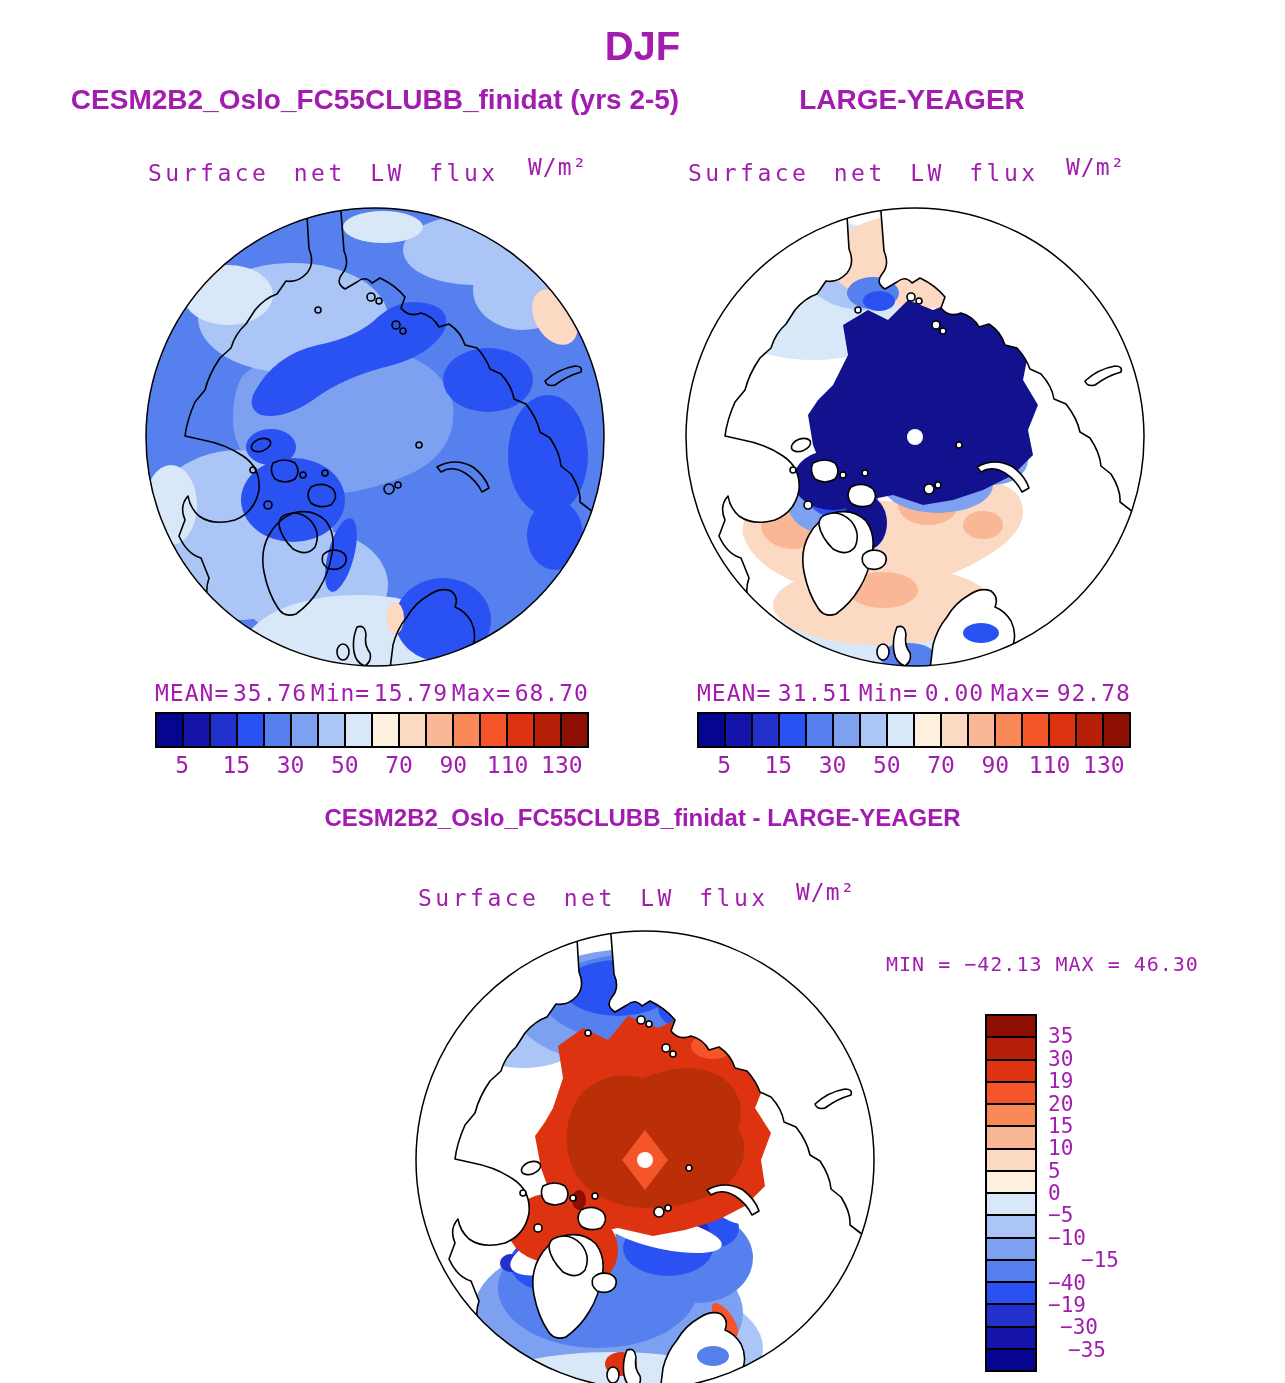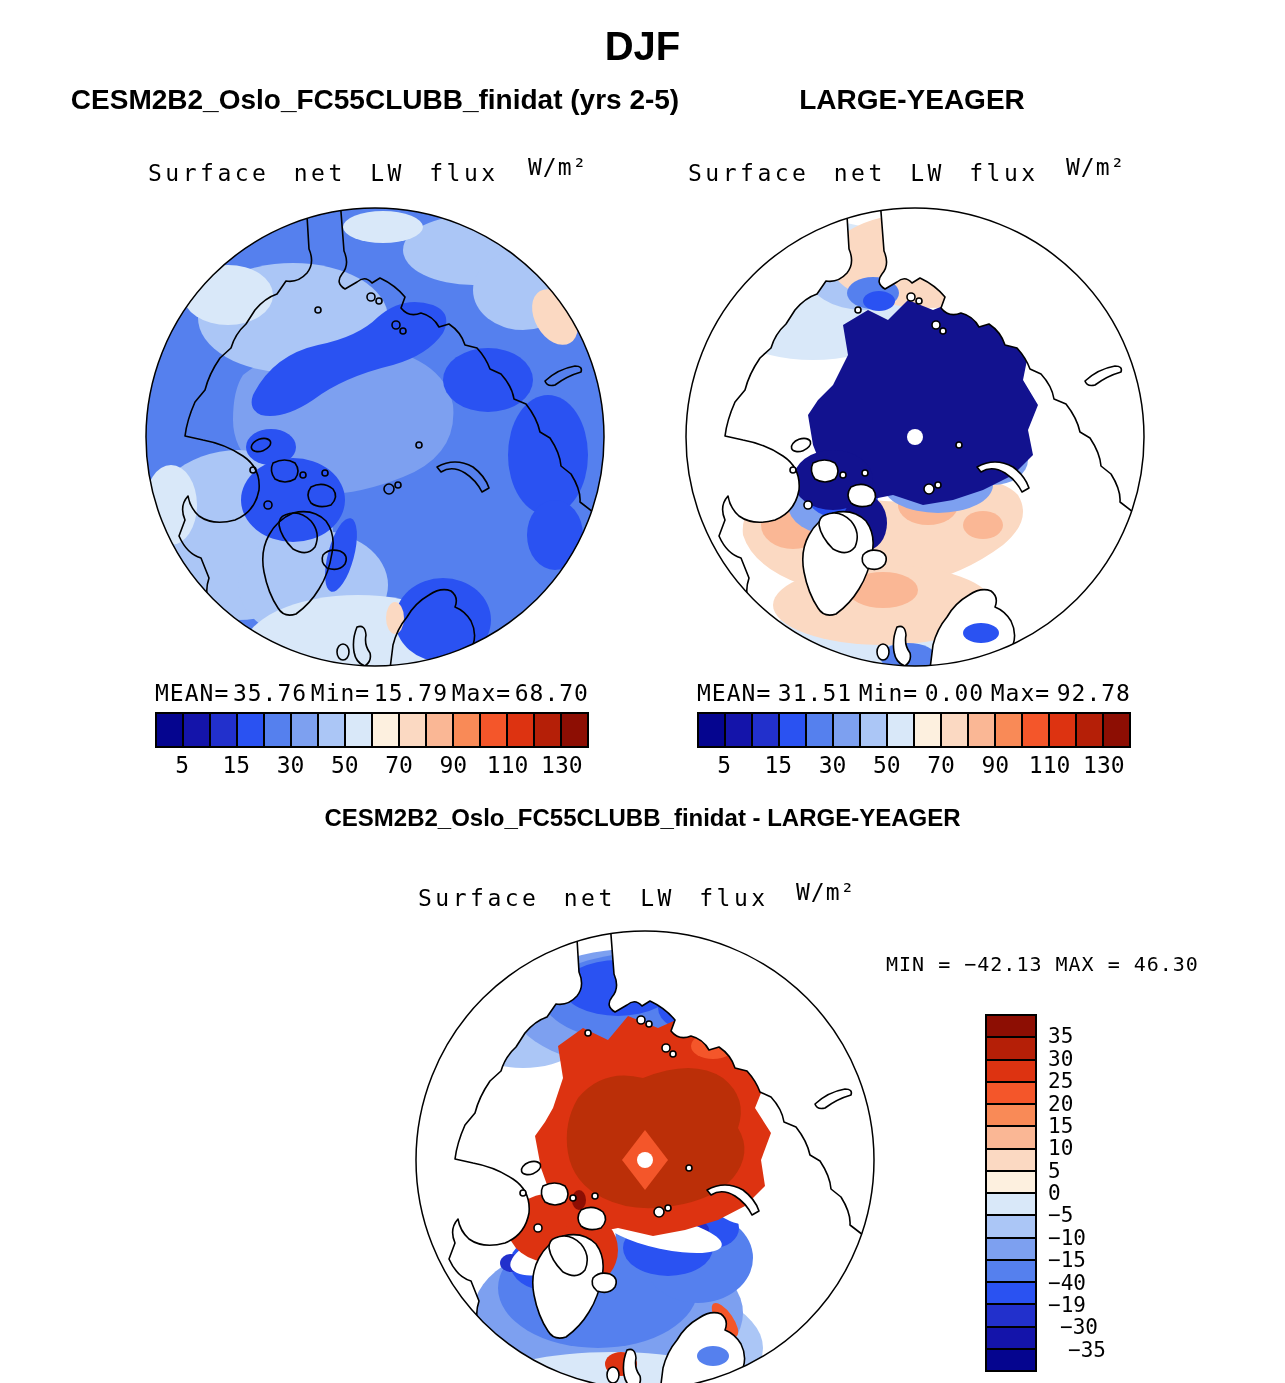--- a/index.html
+++ b/index.html
@@ -1,25 +1,25 @@
 <!DOCTYPE html>
 <html><head>
 <meta charset="utf-8">
 <style>
   html,body{margin:0;padding:0;}
   body{width:1285px;height:1383px;position:relative;background:#fff;overflow:hidden;
        font-family:"Liberation Sans",sans-serif;}
   .abs{position:absolute;}
-  .hdr{font-family:"Liberation Sans",sans-serif;font-weight:bold;color:#000000;text-align:center;}
+  .hdr{font-family:"Liberation Sans",sans-serif;font-weight:bold;color:#a21caf;text-align:center;}
   #main-title{top:24px;left:0;width:1285px;font-size:40px;}
   .panel-hdr{top:84px;font-size:28px;}
   #hdr-left{left:55px;width:640px;}
   #hdr-right{left:742px;width:340px;}
   #diff-hdr{top:804px;left:0;width:1285px;font-size:24px;}
-  .hershey{font-family:"DejaVu Sans Mono","Liberation Mono",monospace;color:#000000;}
+  .hershey{font-family:"DejaVu Sans Mono","Liberation Mono",monospace;color:#a21caf;}
   .flabel{font-size:23px;letter-spacing:3.5px;word-spacing:7px;}
   .funits{font-size:23px;letter-spacing:1px;}
   .map{position:absolute;}
   .stats-row{display:flex;justify-content:space-between;width:434px;font-size:23px;letter-spacing:1px;}
   .cbar-h{display:flex;width:434px;height:36px;border:2px solid #000;box-sizing:border-box;}
   .cbar-h .cell{flex:1;border-left:2px solid #000;}
   .cbar-h .cell:first-child{border-left:none;}
   .cbar-v{display:flex;flex-direction:column;width:52px;height:358px;border:2px solid #000;box-sizing:border-box;}
   .cbar-v .cell{flex:1;border-top:2px solid #000;}
   .cbar-v .cell:first-child{border-top:none;}
@@ -292,26 +292,26 @@
     <div class="cell" style="background: rgb(125, 160, 240);"></div>
     <div class="cell" style="background: rgb(85, 128, 238);"></div>
     <div class="cell" style="background: rgb(42, 82, 242);"></div>
     <div class="cell" style="background: rgb(34, 48, 204);"></div>
     <div class="cell" style="background: rgb(20, 20, 170);"></div>
     <div class="cell" style="background: rgb(5, 5, 143);"></div>
   </div>
 <div class="abs hershey vticks" style="left:1048px;top:1014px">
     <span style="top: 6.25%;">35</span>
     <span style="top: 12.5%;">30</span>
-    <span style="top: 18.75%;">25</span>
+    <span style="top: 18.75%;">19</span>
     <span style="top: 25%;">20</span>
     <span style="top: 31.25%;">15</span>
     <span style="top: 37.5%;">10</span>
     <span style="top: 43.75%;">5</span>
     <span style="top: 50%;">0</span>
     <span style="top: 56.25%;">−5</span>
     <span style="top: 62.5%;">−10</span>
-    <span style="top: 68.75%;">−15</span>
+    <span style="top: 68.75%; margin-left: 33px;">−15</span>
     <span style="top: 75%;">−40</span>
     <span style="top: 81.25%;">−19</span>
     <span style="top: 87.5%; margin-left: 12px;">−30</span>
     <span style="top: 93.75%; margin-left: 20px;">−35</span>
   </div>
 
 </body></html>

